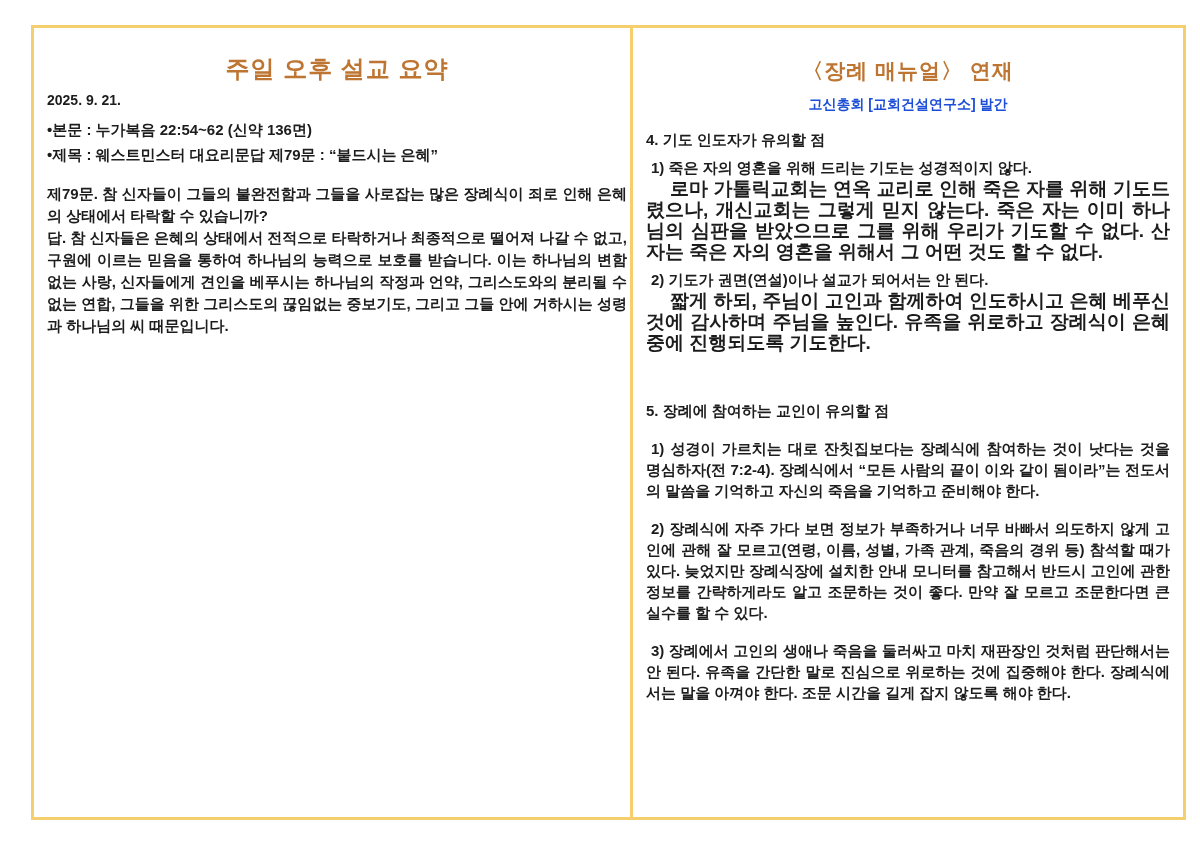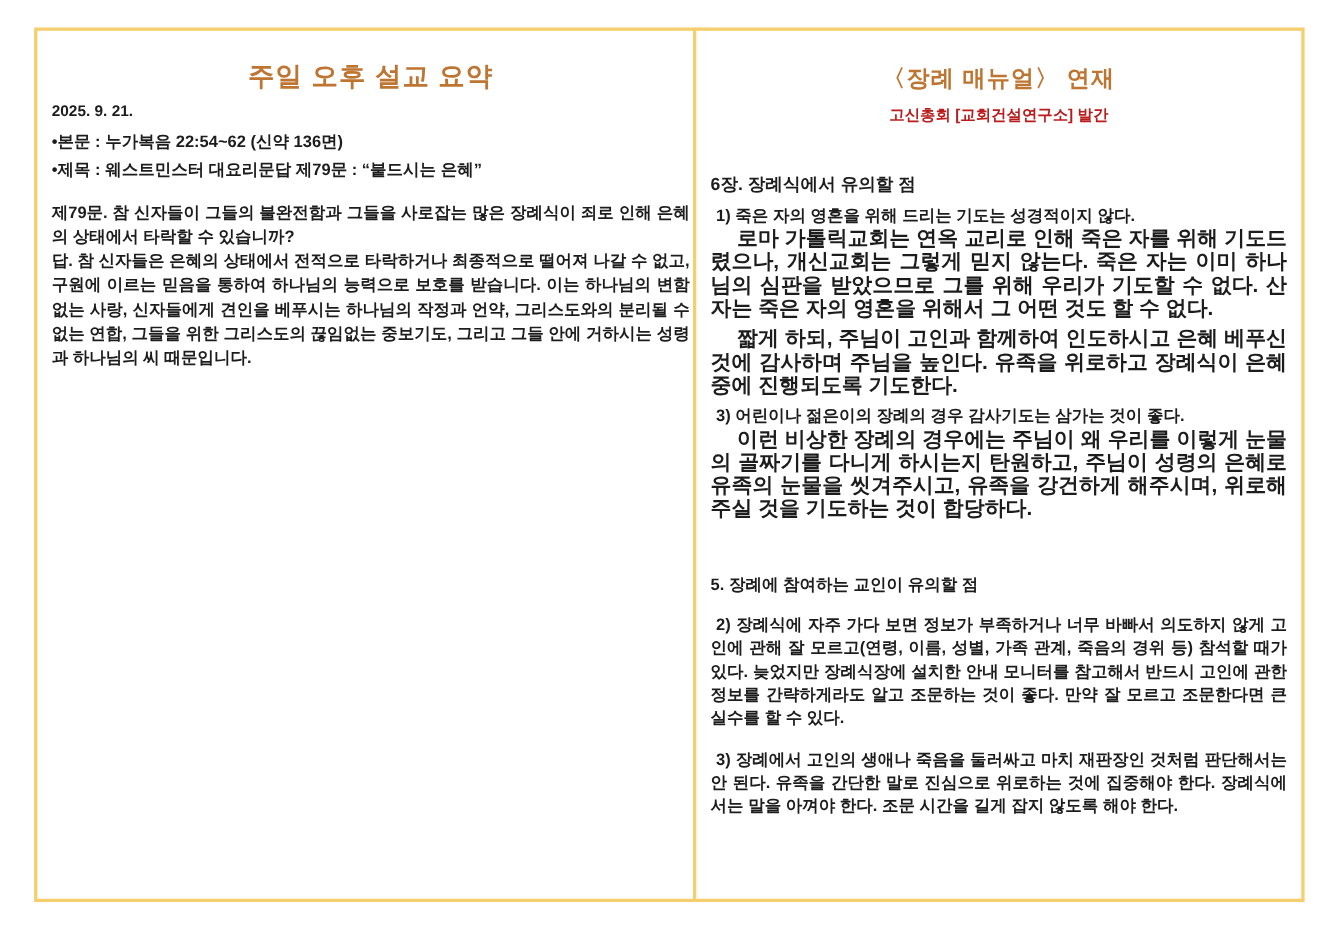--- a/index.html
+++ b/index.html
@@ -29,21 +29,21 @@
     font-weight: 700;
     color: #BE7532;
     letter-spacing: 1px;
   }
   .page-right .page-title { font-size: 21px; margin-top: 4px; }
 
   .page-subtitle {
     text-align: center;
     font-size: 14px;
     font-weight: 700;
-    color: #b91c1c;
+    color: #1d4ed8;
     margin-top: 11px;
   }
 
   .date-line {
     text-align: left;
     font-size: 14px;
     padding-right: 3px;
     margin-top: 7px;
   }
 
@@ -107,37 +107,35 @@
       <div class="qa-para">제79문. 참 신자들이 그들의 불완전함과 그들을 사로잡는 많은 장례식이 죄로 인해 은혜의 상태에서 타락할 수 있습니까?</div>
       <div class="qa-para">답. 참 신자들은 은혜의 상태에서 전적으로 타락하거나 최종적으로 떨어져 나갈 수 없고, 구원에 이르는 믿음을 통하여 하나님의 능력으로 보호를 받습니다. 이는 하나님의 변함없는 사랑, 신자들에게 견인을 베푸시는 하나님의 작정과 언약, 그리스도와의 분리될 수 없는 연합, 그들을 위한 그리스도의 끊임없는 중보기도, 그리고 그들 안에 거하시는 성령과 하나님의 씨 때문입니다.</div>
     </div>
   </div>
 
   <div class="page page-right">
     <div class="page-title">〈장례 매뉴얼〉 연재</div>
 
     <div class="page-subtitle">고신총회 [교회건설연구소] 발간</div>
 
-    <div class="chapter-heading">6장. 장례식에서 유의할 점</div>
 
+    <div class="section-heading">4. 기도 인도자가 유의할 점</div>
 
     <div class="item">
       <div class="item-title">1) 죽은 자의 영혼을 위해 드리는 기도는 성경적이지 않다.</div>
       <div class="item-body">로마 가톨릭교회는 연옥 교리로 인해 죽은 자를 위해 기도드렸으나, 개신교회는 그렇게 믿지 않는다. 죽은 자는 이미 하나님의 심판을 받았으므로 그를 위해 우리가 기도할 수 없다. 산 자는 죽은 자의 영혼을 위해서 그 어떤 것도 할 수 없다.</div>
     </div>
 
     <div class="item">
+      <div class="item-title">2) 기도가 권면(연설)이나 설교가 되어서는 안 된다.</div>
       <div class="item-body">짧게 하되, 주님이 고인과 함께하여 인도하시고 은혜 베푸신 것에 감사하며 주님을 높인다. 유족을 위로하고 장례식이 은혜중에 진행되도록 기도한다.</div>
     </div>
 
-    <div class="item">
-      <div class="item-title">3) 어린이나 젊은이의 장례의 경우 감사기도는 삼가는 것이 좋다.</div>
-      <div class="item-body">이런 비상한 장례의 경우에는 주님이 왜 우리를 이렇게 눈물의 골짜기를 다니게 하시는지 탄원하고, 주님이 성령의 은혜로 유족의 눈물을 씻겨주시고, 유족을 강건하게 해주시며, 위로해 주실 것을 기도하는 것이 합당하다.</div>
-    </div>
 
     <div class="section-heading section-gap">5. 장례에 참여하는 교인이 유의할 점</div>
 
+    <div class="item-para">1) 성경이 가르치는 대로 잔칫집보다는 장례식에 참여하는 것이 낫다는 것을 명심하자(전 7:2-4). 장례식에서 “모든 사람의 끝이 이와 같이 됨이라”는 전도서의 말씀을 기억하고 자신의 죽음을 기억하고 준비해야 한다.</div>
     <div class="item-para">2) 장례식에 자주 가다 보면 정보가 부족하거나 너무 바빠서 의도하지 않게 고인에 관해 잘 모르고(연령, 이름, 성별, 가족 관계, 죽음의 경위 등) 참석할 때가 있다. 늦었지만 장례식장에 설치한 안내 모니터를 참고해서 반드시 고인에 관한 정보를 간략하게라도 알고 조문하는 것이 좋다. 만약 잘 모르고 조문한다면 큰 실수를 할 수 있다.</div>
     <div class="item-para">3) 장례에서 고인의 생애나 죽음을 둘러싸고 마치 재판장인 것처럼 판단해서는 안 된다. 유족을 간단한 말로 진심으로 위로하는 것에 집중해야 한다. 장례식에서는 말을 아껴야 한다. 조문 시간을 길게 잡지 않도록 해야 한다.</div>
 
   </div>
 
 </div>
 
 </body></html>

